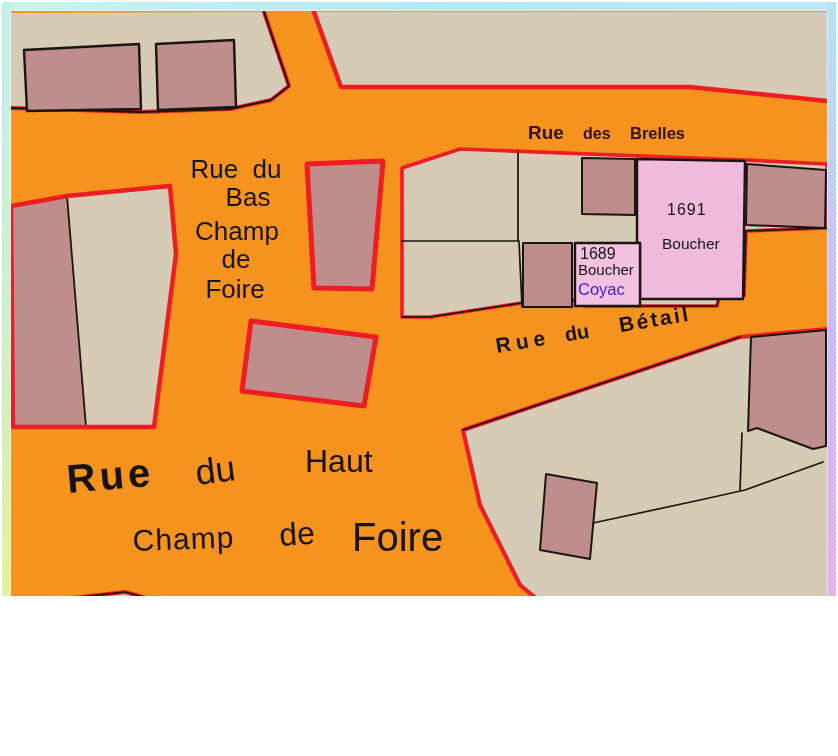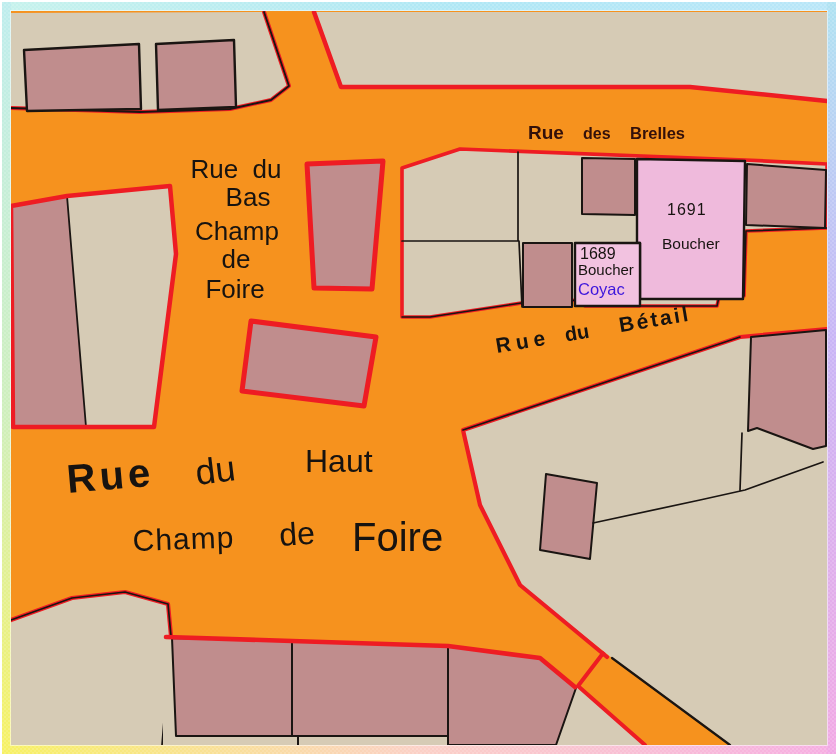--- a/index.html
+++ b/index.html
@@ -1,16 +1,16 @@
 <!DOCTYPE html>
 <html style="--street: #F6921E; --beige: #D6CBB5; --building: #C08D8D; --lp1691: #EFBADC; --lp1689: #F2C2E0; --red: #EE1C23; --line: #1A1512; --textdark: #171310; --brelles: #33100A; --coyac: #3D16DC; --border_cyan: #AFE7F5; --border_yellow: #F7F163; --border_pink: #F6ADE2; --border_violet: #C9B5F6;"><head>
 <meta charset="utf-8">
 <style>
   html,body{margin:0;padding:0;background:#ffffff;}
-  .stage{width:838px;height:756px;position:relative;text-align:center;}
+  .stage{width:838px;height:596px;position:relative;text-align:center;}
   svg{display:block;}
   text{font-family:"Liberation Sans", sans-serif;}
 
   
   .f-street{fill:var(--street);}
   .f-beige{fill:var(--beige);}
   .f-pink{fill:var(--building);}
   .f-lp1{fill:var(--lp1691);}
   .f-lp2{fill:var(--lp1689);}
 

